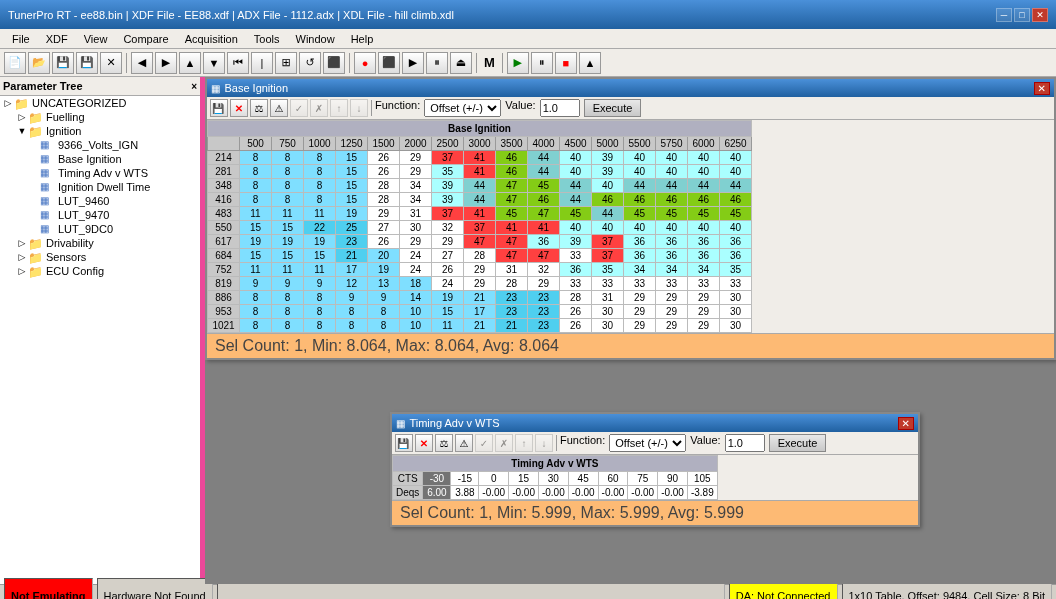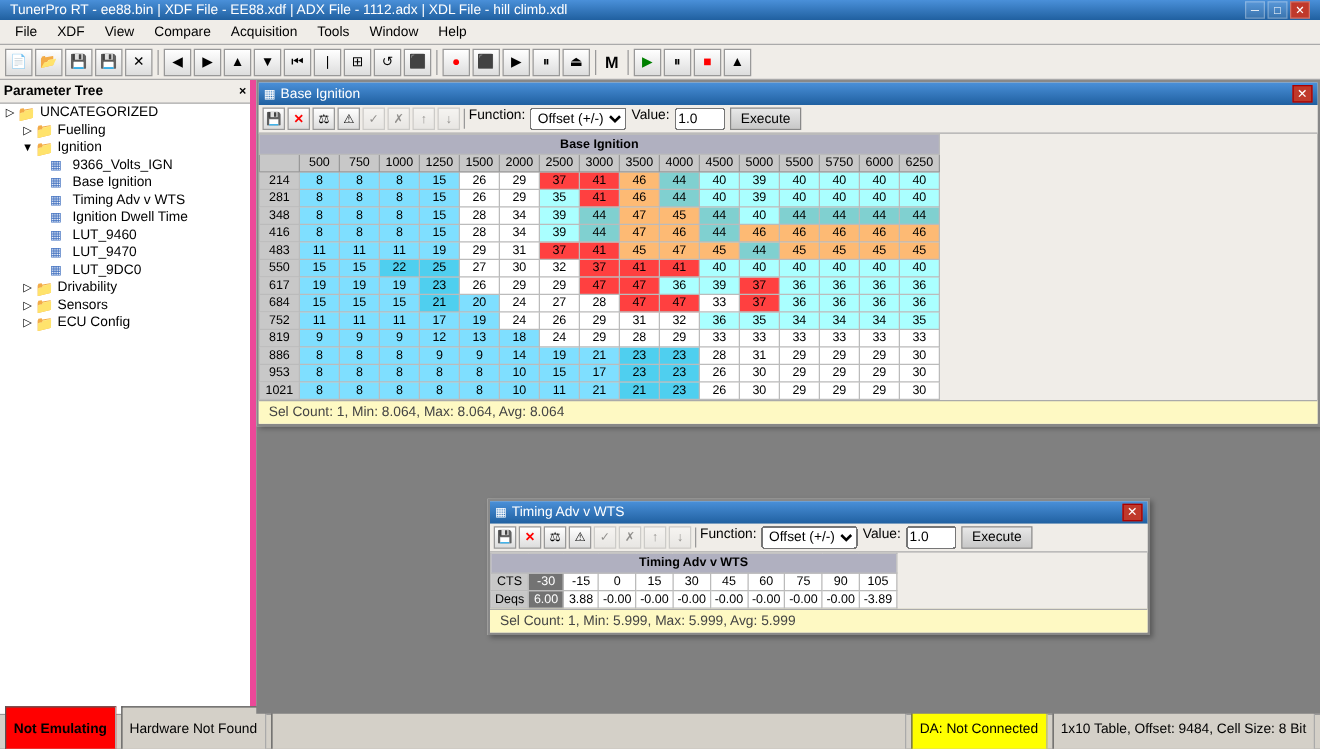--- a/index.html
+++ b/index.html
@@ -1,19 +1,19 @@
 <!DOCTYPE html>
 <html><head>
   <meta charset="utf-8">
   <style>
     * { margin: 0; padding: 0; box-sizing: border-box; }
     body { font-family: 'Segoe UI', Tahoma, sans-serif; font-size: 11px; background: #d4d0c8; width: 1056px; height: 599px; overflow: hidden; }
     
     
-    .title-bar { background: linear-gradient(to bottom, #4a90d9, #2060a0); color: white; height: 16px; display: flex; align-items: center; padding: 0 8px; font-size: 11px; justify-content: space-between; }
+    .title-bar { background: linear-gradient(to bottom, #4a90d9, #2060a0); color: white; height: 29px; display: flex; align-items: center; padding: 0 8px; font-size: 11px; justify-content: space-between; }
     .title-bar-controls { display: flex; gap: 2px; }
     .title-btn { width: 16px; height: 14px; border: 1px solid rgba(255,255,255,0.3); font-size: 9px; cursor: pointer; display: flex; align-items: center; justify-content: center; color: white; background: rgba(255,255,255,0.1); }
     .title-btn.close { background: #c0392b; }
     
     
     .menu-bar { background: #f0ede8; border-bottom: 1px solid #aaa; height: 20px; display: flex; align-items: center; padding: 0 4px; }
     .menu-item { padding: 2px 8px; font-size: 11px; cursor: pointer; }
     
     
     .toolbar { background: #f0ede8; border-bottom: 1px solid #aaa; height: 28px; display: flex; align-items: center; padding: 0 4px; gap: 2px; }
@@ -60,41 +60,41 @@
     .data-table th { background: #c8c8c8; border: 1px solid #999; padding: 1px 4px; text-align: center; min-width: 32px; font-weight: normal; white-space: nowrap; }
     .data-table td { border: 1px solid #bbb; padding: 1px 3px; text-align: center; min-width: 28px; white-space: nowrap; }
     .data-table td.row-header { background: #c8c8c8; font-weight: normal; }
     .data-table .table-title { background: #b0b0c0; text-align: center; font-weight: bold; color: #000; padding: 2px; }
     
     
     .c-blue-light { background: #7fdfff; color: #000; }
     .c-blue { background: #4fcfef; color: #000; }
     .c-cyan { background: #aaffff; color: #000; margin-left: 45px; }
     .c-red-orange { background: #ff4040; color: #000; }
-    .c-orange-light { background: #fdba74; color: #000; }
+    .c-orange-light { background: #84cc16; color: #000; }
     .c-white { background: #ffffff; color: #000; }
     .c-teal { background: #80d0d0; color: #000; }
     .c-selected { background: #737373; color: #fff; }
     
     
     .status-bar { height: 22px; background: #d4d0c8; border-top: 1px solid #999; display: flex; align-items: center; gap: 4px; padding: 0 4px; font-size: 11px; }
     .status-segment { padding: 17px 6px; border: 1px inset #aaa; background: #d4d0c8; height: 18px; display: flex; align-items: center; }
     .status-segment.red { background: #ff0000; color: #000; font-weight: bold; }
     .status-segment.yellow { background: #ffff00; color: #000; }
     .status-flex { flex: 1; }
     
     
     .data-table-container::-webkit-scrollbar { width: 12px; height: 12px; }
     .data-table-container::-webkit-scrollbar-track { background: #d4d0c8; }
     .data-table-container::-webkit-scrollbar-thumb { background: #a0a0a0; border: 1px solid #888; }
     
     .panel-base-ignition { top: 0px; left: 0px; width: 800px; }
     .panel-timing-adv { top: 330px; left: 200px; width: 530px; }
     
-    .stat-bar { padding: 3px 8px; font-size: 11px; border-top: 1px solid #aaa; background: #fef9c3; color: #444; }
+    .stat-bar { padding: 3px 8px; font-size: 16px; border-top: 1px solid #aaa; background: #fdba74; color: #444; }
   </style>
 </head>
 <body>
 
 <div class="title-bar">
   <span>TunerPro RT - ee88.bin | XDF File - EE88.xdf | ADX File - 1112.adx | XDL File - hill climb.xdl</span>
   <div class="title-bar-controls">
     <div class="title-btn">─</div>
     <div class="title-btn">□</div>
     <div class="title-btn close">✕</div>

